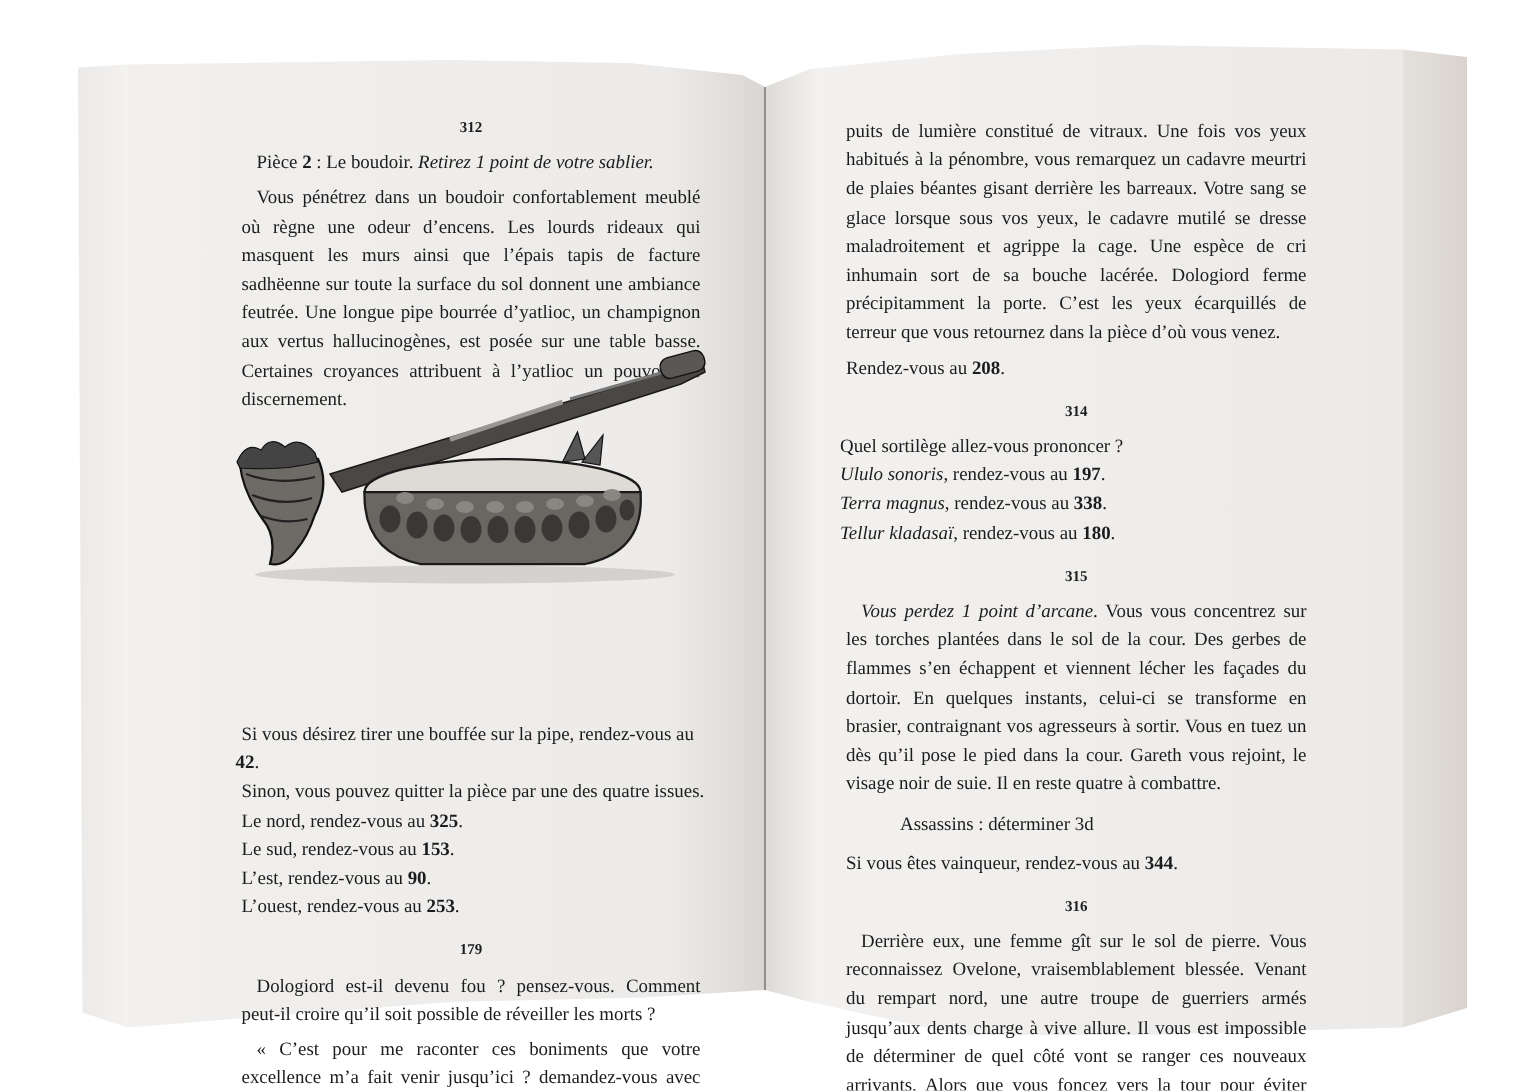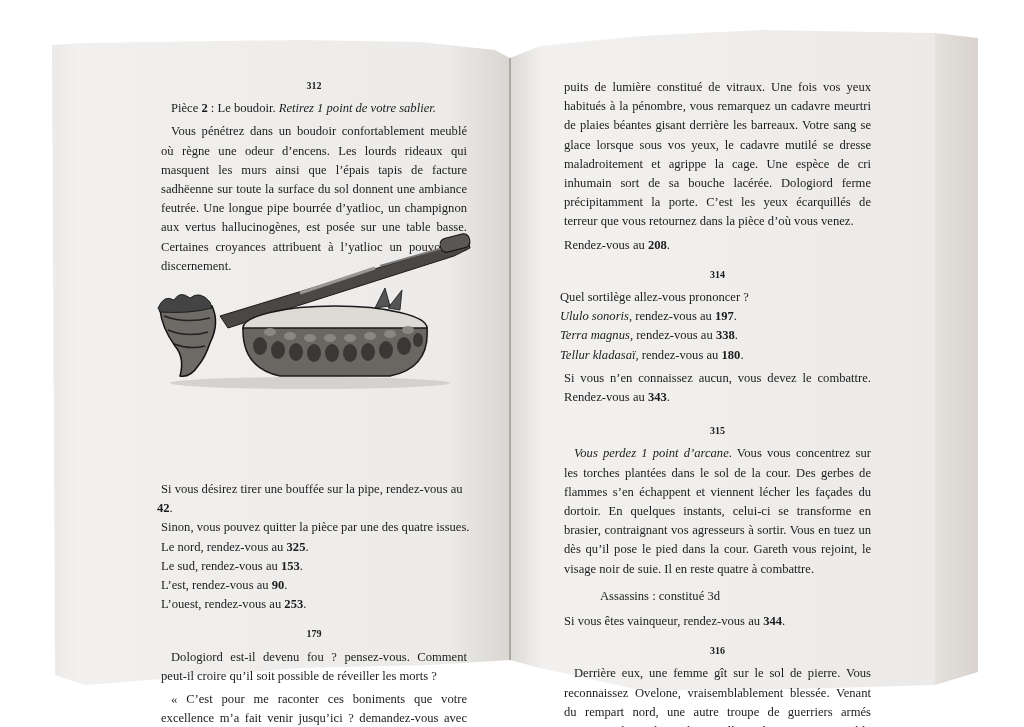--- a/index.html
+++ b/index.html
@@ -145,25 +145,24 @@
   <div class="page-text right-text">
     <p class="para noind">puits de lumière constitué de vitraux. Une fois vos yeux habitués à la pénombre, vous remarquez un cadavre meurtri de plaies béantes gisant derrière les barreaux. Votre sang se glace lorsque sous vos yeux, le cadavre mutilé se dresse maladroitement et agrippe la cage. Une espèce de cri inhumain sort de sa bouche lacérée. Dologiord ferme précipitamment la porte. C’est les yeux écarquillés de terreur que vous retournez dans la pièce d’où vous venez.</p>
     <p class="line"><span>Rendez-vous au </span><span class="bold">208</span><span>.</span></p>
 
     <div class="gap"></div>
     <div class="sec-num">314</div>
     <p class="line noind">Quel sortilège allez-vous prononcer ?</p>
     <p class="line noind"><span class="ital">Ululo sonoris</span><span>, rendez-vous au </span><span class="bold">197</span><span>.</span></p>
     <p class="line noind"><span class="ital">Terra magnus</span><span>, rendez-vous au </span><span class="bold">338</span><span>.</span></p>
     <p class="line noind"><span class="ital">Tellur kladasaï</span><span>, rendez-vous au </span><span class="bold">180</span><span>.</span></p>
-    <p class="para noind"><span>Si vous n’en connaissez aucun, vous devez le combattre. Rendez-vous au </span><span class="bold">343</span><span>.</span></p>
 
     <div class="gap"></div>
     <div class="sec-num">315</div>
     <p class="para"><span class="ital">Vous perdez 1 point d’arcane</span><span>. Vous vous concentrez sur les torches plantées dans le sol de la cour. Des gerbes de flammes s’en échappent et viennent lécher les façades du dortoir. En quelques instants, celui-ci se transforme en brasier, contraignant vos agresseurs à sortir. Vous en tuez un dès qu’il pose le pied dans la cour. Gareth vous rejoint, le visage noir de suie. Il en reste quatre à combattre.</span></p>
-    <p class="combat">Assassins : constitué 3d</p>
+    <p class="combat">Assassins : déterminer 3d</p>
     <p class="line"><span>Si vous êtes vainqueur, rendez-vous au </span><span class="bold">344</span><span>.</span></p>
 
     <div class="gap"></div>
     <div class="sec-num">316</div>
     <p class="para">Derrière eux, une femme gît sur le sol de pierre. Vous reconnaissez Ovelone, vraisemblablement blessée. Venant du rempart nord, une autre troupe de guerriers armés jusqu’aux dents charge à vive allure. Il vous est impossible de déterminer de quel côté vont se ranger ces nouveaux arrivants. Alors que vous foncez vers la tour pour éviter d’être pris en tenaille, Ovelone se relève et s’enfuit dans la même direction. Elle a certainement eu la même idée que vous. Il faut absolument l’empêcher d’atteindre la tour où se trouve votre seul espoir de sortir d’ici. Tandis que vous courez à perdre haleine, la voix de Sîkenidris se met à résonner dans</p>
   </div>
 </div>
 
 </body></html>

